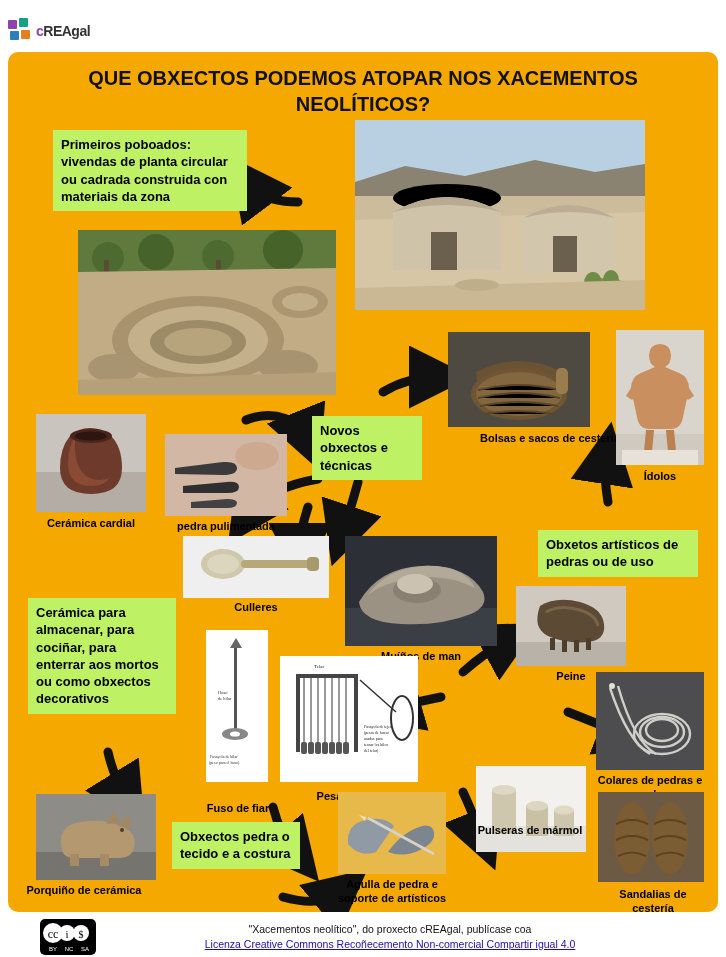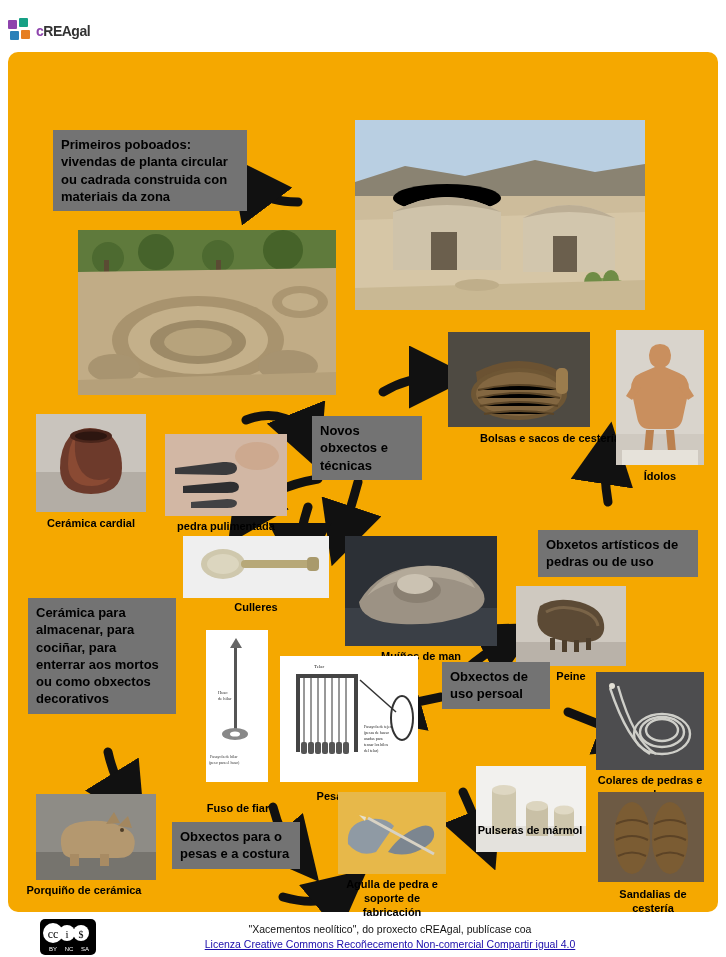--- a/index.html
+++ b/index.html
@@ -28,21 +28,21 @@
   }
   .title{
     position:absolute;left:60px;top:14px;width:590px;
     text-align:center;color:#111;font-weight:bold;font-size:20px;line-height:1.28;
   }
   .cap{
     position:absolute;color:#000;font-weight:bold;font-size:11px;line-height:1.25;
     text-align:center;
   }
   .cyan{
-    position:absolute;background:#737373;color:#000;font-weight:bold;
+    position:absolute;background:#bef264;color:#000;font-weight:bold;
     font-size:13px;line-height:1.33;padding:6px 8px;box-sizing:border-box;
   }
   .photo{position:absolute;background:#bbb;overflow:hidden;border:0;}
   svg.arrows{position:absolute;left:0;top:0;width:710px;height:860px;pointer-events:none;}
   .footer{
     position:absolute;left:8px;top:918px;width:710px;height:38px;
     display:flex;align-items:center;
   }
   .cc{width:56px;height:36px;margin-left:32px;position:relative;}
   .footer-text{
@@ -59,20 +59,21 @@
     <div class="logo-sq a"></div>
       <div class="logo-sq b"></div>
     <div class="logo-sq c"></div>
       <div class="logo-sq d"></div>
   </div>
   <div class="logo-text"><span class="lc">c</span><span>REAgal</span></div>
 </div>
 
 <div class="poster">
 
+  <div class="title">QUE OBXECTOS PODEMOS ATOPAR NOS XACEMENTOS NEOLÍTICOS?</div>
 
   <svg class="arrows" viewBox="0 0 710 860">
     <defs>
       <marker id="ah" markerWidth="7" markerHeight="7" refX="3" refY="3.5" orient="auto">
         <path d="M0,0 L7,3.5 L0,7 z" fill="#111"></path>
       </marker>
     </defs>
     <g stroke="#111" stroke-width="9" fill="none" marker-end="url(#ah)" stroke-linecap="round">
       <path d="M290,150 C268,150 252,145 243,133"></path>
       <path d="M238,368 C268,356 292,370 298,385"></path>
@@ -280,21 +281,20 @@
       <ellipse cx="122" cy="62" rx="11" ry="22" fill="none" stroke="#333" stroke-width="2"></ellipse>
       <text x="84" y="72" font-size="4" fill="#222" font-family="serif">Fusayola de tejer</text>
       <text x="84" y="78" font-size="4" fill="#222" font-family="serif">(pesas de hueso</text>
       <text x="84" y="84" font-size="4" fill="#222" font-family="serif">usadas para</text>
       <text x="84" y="90" font-size="4" fill="#222" font-family="serif">tensar los hilos</text>
       <text x="84" y="96" font-size="4" fill="#222" font-family="serif">del telar)</text>
     </svg>
   </div>
   <div class="cap" style="left:272px;top:738px;width:138px;">Pesa de tear</div>
 
-  <div class="cyan" style="left:434px;top:610px;width:108px;">Obxectos de uso persoal</div>
 
   <div class="photo" style="left:588px;top:620px;width:108px;height:98px;">
     <svg width="108" height="98" viewBox="0 0 108 98" preserveAspectRatio="none">
       <rect width="108" height="98" fill="#4d4d4f"></rect>
       <g fill="none" stroke="#cfcfc9" stroke-width="2.4">
         <path d="M14,16 q18,54 40,66"></path>
         <path d="M22,14 q16,56 38,68"></path>
         <ellipse cx="66" cy="62" rx="28" ry="20"></ellipse>
         <ellipse cx="66" cy="60" rx="22" ry="15"></ellipse>
         <ellipse cx="66" cy="58" rx="16" ry="11"></ellipse>
@@ -311,32 +311,32 @@
       <path d="M26,56 q-6,-24 18,-28 q24,-4 40,4 q18,6 14,22 q-2,10 -16,10 l-44,0 q-10,0 -12,-8 z" fill="#b4986f"></path>
       <path d="M82,32 l10,-10 l4,12 z" fill="#a3875f"></path>
       <path d="M70,30 l8,-12 l6,11 z" fill="#a3875f"></path>
       <rect x="34" y="60" width="9" height="12" fill="#a88b63"></rect>
       <rect x="64" y="60" width="9" height="12" fill="#a88b63"></rect>
       <circle cx="86" cy="36" r="2" fill="#4c3c26"></circle>
     </svg>
   </div>
   <div class="cap" style="left:16px;top:832px;width:120px;">Porquiño de cerámica</div>
 
-  <div class="cyan" style="left:164px;top:770px;width:128px;">Obxectos para o pesas e a costura</div>
+  <div class="cyan" style="left:164px;top:770px;width:128px;">Obxectos pedra o tecido e a costura</div>
 
   <div class="photo" style="left:330px;top:740px;width:108px;height:82px;">
     <svg width="108" height="82" viewBox="0 0 108 82" preserveAspectRatio="none">
       <rect width="108" height="82" fill="#e7b84a"></rect>
       <path d="M10,52 q-2,-20 18,-24 q18,-4 28,6 l-18,26 q-16,6 -28,-8 z" fill="#8f9aa4"></path>
       <path d="M50,60 q14,-20 34,-26 q10,-2 12,6 q2,10 -14,18 q-16,8 -32,2 z" fill="#7c8690"></path>
       <path d="M30,26 L96,62" stroke="#d8d2c4" stroke-width="3"></path>
       <path d="M28,25 l-7,-2 l6,6 z" fill="#e6e0cf"></path>
     </svg>
   </div>
-  <div class="cap" style="left:328px;top:826px;width:112px;">Agulla de pedra e soporte de fabricación</div>
+  <div class="cap" style="left:328px;top:826px;width:112px;">Agulla de pedra e soporte de artísticos</div>
 
   <div class="photo" style="left:468px;top:714px;width:110px;height:86px;">
     <svg width="110" height="86" viewBox="0 0 110 86" preserveAspectRatio="none">
       <rect width="110" height="86" fill="#f2f1ee"></rect>
       <rect y="60" width="110" height="26" fill="#e4e2dd"></rect>
       <path d="M16,24 l24,0 l0,44 l-24,0 z" fill="#cfc7ad"></path>
       <ellipse cx="28" cy="24" rx="12" ry="5" fill="#ded7c2"></ellipse>
       <path d="M50,40 l22,0 l0,30 l-22,0 z" fill="#c9c0a6"></path>
       <ellipse cx="61" cy="40" rx="11" ry="5" fill="#dcd5bf"></ellipse>
       <path d="M78,44 l20,0 l0,26 l-20,0 z" fill="#cec6ac"></path>

